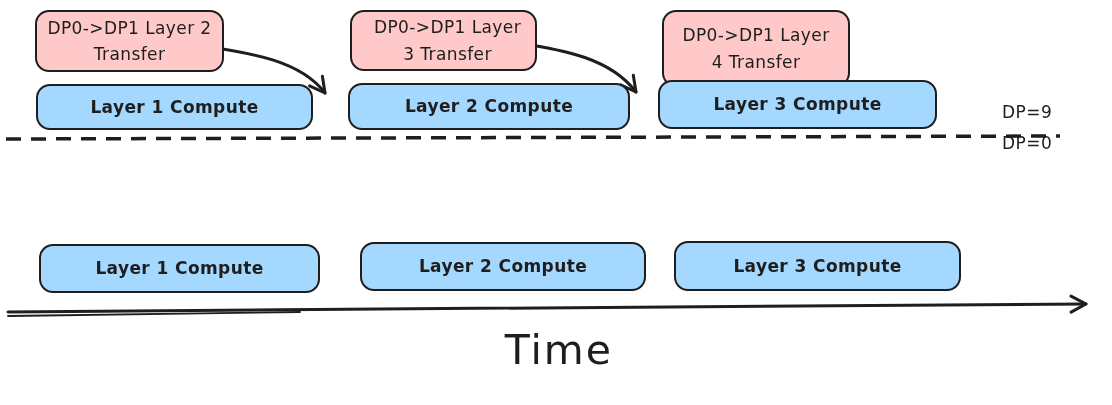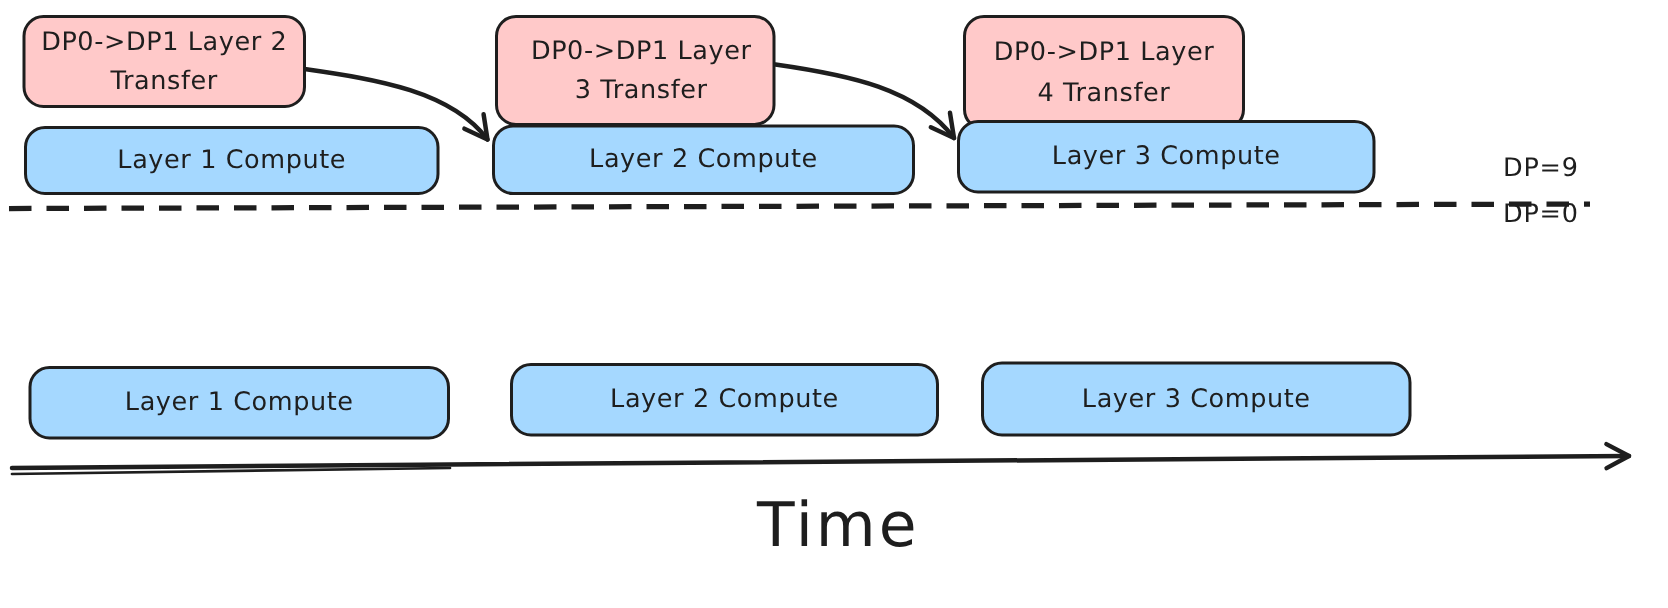--- a/index.html
+++ b/index.html
@@ -32,23 +32,24 @@
     border: 2.5px solid var(--stroke);
     border-radius: 14px;
     display: flex;
     align-items: center;
     justify-content: center;
     text-align: center;
     font-size: 17px;
     letter-spacing: 0.4px;
     line-height: 1.55;
     color: var(--stroke);
+    margin-left: 20px;
   }
   .box.transfer { background: var(--transfer-fill); padding: 2px 10px; }
-  .box.compute  { background: var(--compute-fill); }
+  .box.compute  { background: var(--compute-fill); font-weight: bold; }
 
   .lane-label {
     position: absolute;
     font-size: 17px;
     letter-spacing: 0.5px;
     white-space: nowrap;
   }
 
   .time-label {
     position: absolute;
@@ -77,21 +78,21 @@
 
     <path d="M203,46 C252,53 301,61 325,93" fill="none" stroke="#1e1e1e" stroke-width="3" stroke-linecap="round" marker-end="url(#ah)"></path>
 
     <path d="M517,43 C566,50 611,59 636,92" fill="none" stroke="#1e1e1e" stroke-width="3" stroke-linecap="round" marker-end="url(#ah)"></path>
 
     <path d="M8,312 C370,309 740,306 1086,304" fill="none" stroke="#1e1e1e" stroke-width="3" stroke-linecap="round" marker-end="url(#ah)"></path>
     <path d="M8,316 L300,312" fill="none" stroke="#1e1e1e" stroke-width="1.8" stroke-linecap="round"></path>
   </svg>
 
   <div class="box transfer" style="left:15px; top:10px; width:189px; height:62px;">DP0-&gt;DP1 Layer 2 Transfer</div>
-  <div class="box transfer" style="left:330px; top:10px; width:187px; height:74px;padding-left:18px;">DP0-&gt;DP1 Layer 3 Transfer</div>
+  <div class="box transfer" style="left:330px; top:10px; width:187px; height:61px;padding-left:18px;">DP0-&gt;DP1 Layer 3 Transfer</div>
   <div class="box transfer" style="left:642px; top:10px; width:188px; height:77px;">DP0-&gt;DP1 Layer 4 Transfer</div>
 
   <div class="box compute" style="left:16px; top:84px; width:277px; height:46px;">Layer 1 Compute</div>
   <div class="box compute" style="left:328px; top:83px; width:282px; height:47px;">Layer 2 Compute</div>
   <div class="box compute" style="left:638px; top:80px; width:279px; height:49px;">Layer 3 Compute</div>
 
   <div class="lane-label" style="left:1002px; top:102px;">DP=9</div>
   <div class="lane-label" style="left:1002px; top:133px;">DP=0</div>
 
   <div class="box compute" style="left:19px; top:244px; width:281px; height:49px;">Layer 1 Compute</div>

